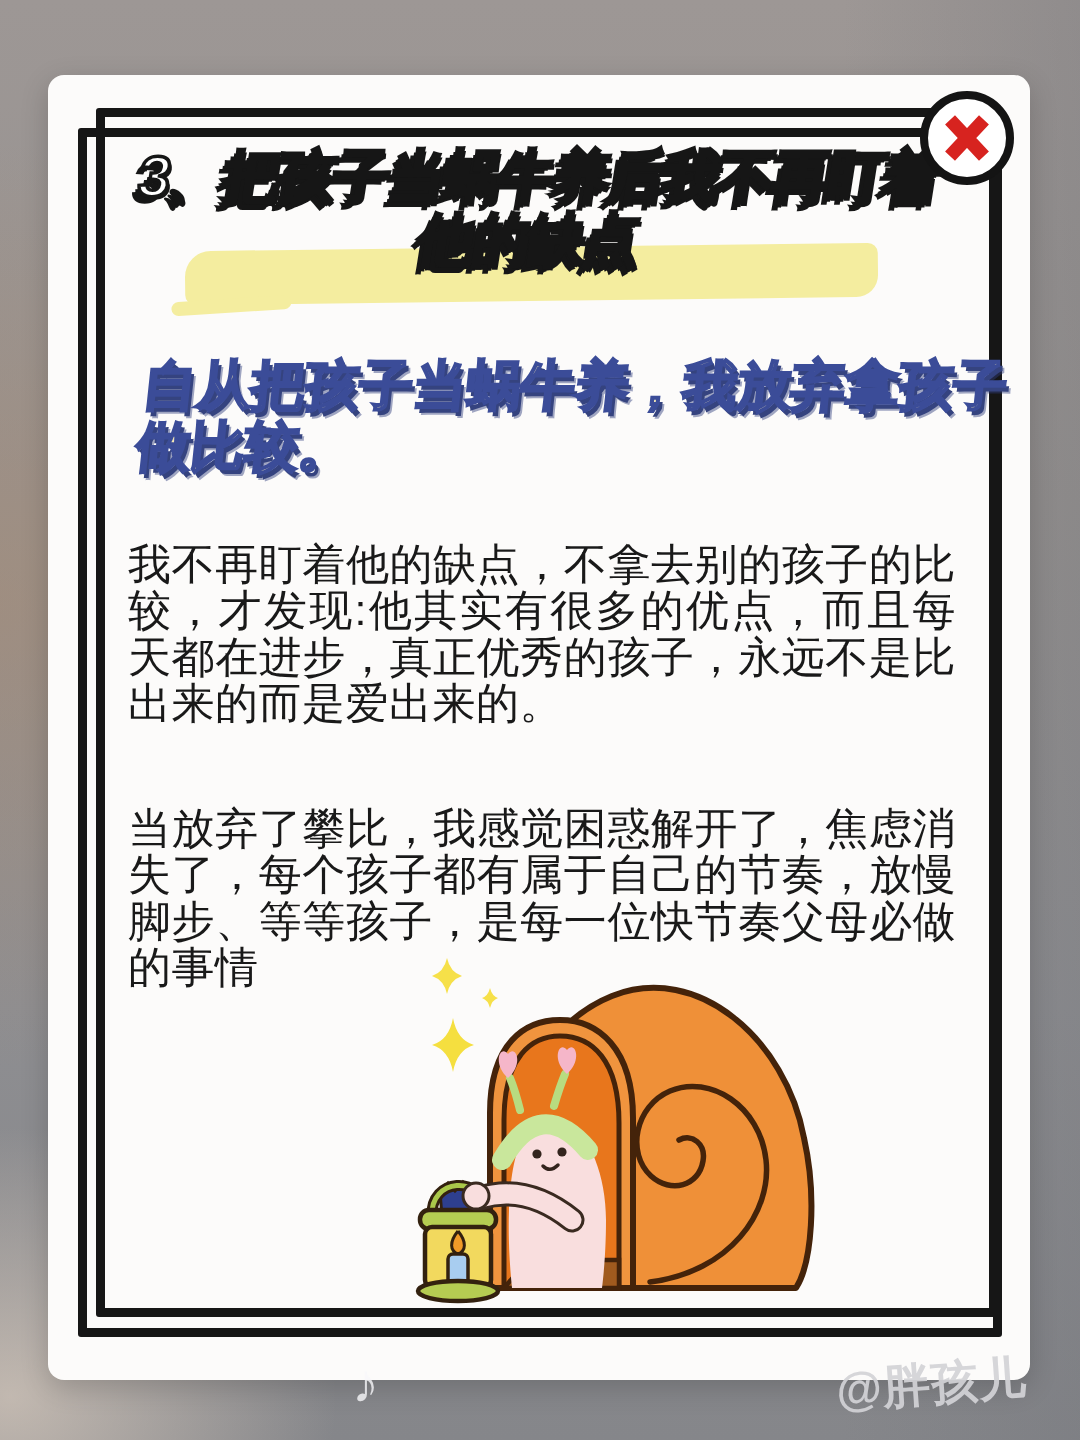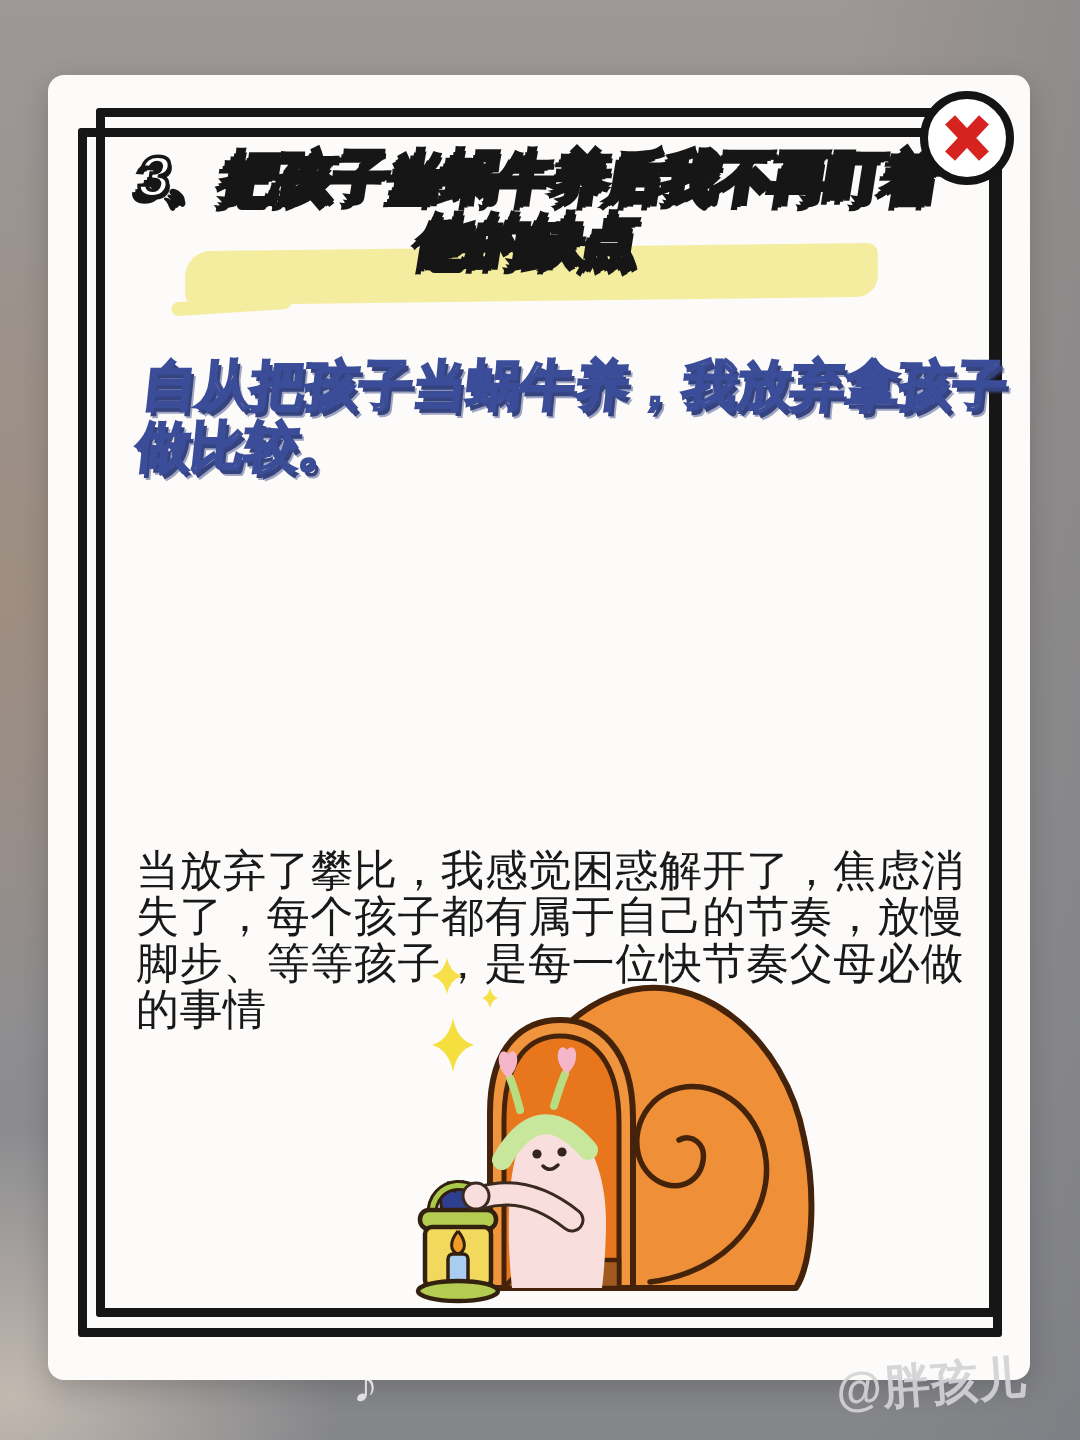--- a/index.html
+++ b/index.html
@@ -53,21 +53,21 @@
     color:#f3e7b6; transform:skewX(-6deg);
     -webkit-text-stroke:2.4px #3b4c98;
     text-shadow:4px 5px 0 #35437f, 6px 7px 0 rgba(47,60,124,.45);
   }
   .para {
     position:absolute; left:80px; width:828px; z-index:2;
     font-size:43px; line-height:1.08; letter-spacing:.5px;
     color:#191919; font-weight:500; text-align:justify;
   }
   .para.p1 { top:466px; }
-  .para.p2 { top:772px;margin-left:8px; }
+  .para.p2 { top:730px; }
 
   .snail-wrap { position:absolute; left:352px; top:873px; width:420px; height:362px; z-index:2; }
 
   .watermark {
     position:absolute; left:788px; top:1278px; z-index:9;
     font-size:47px; font-weight:bold; color:#d3d3d7; opacity:.92;
     transform:rotate(-4deg); letter-spacing:1px;
   }
   .footer {
     position:absolute; left:352px; top:1356px; z-index:8;
@@ -98,20 +98,21 @@
       <svg width="52" height="52" viewBox="0 0 46 46">
         <path d="M8 7 L38 39 M38 7 L8 39" stroke="#d7231f" stroke-width="12" stroke-linecap="butt" fill="none"></path>
       </svg>
     </div>
 
     <div class="subtitle">
       <div>自从把孩子当蜗牛养，我放弃拿孩子</div>
       <div>做比较。</div>
     </div>
 
+    <div class="para p1">我不再盯着他的缺点，不拿去别的孩子的比较，才发现:他其实有很多的优点，而且每天都在进步，真正优秀的孩子，永远不是比出来的而是爱出来的。</div>
     <div class="para p2">当放弃了攀比，我感觉困惑解开了，焦虑消失了，每个孩子都有属于自己的节奏，放慢脚步、等等孩子，是每一位快节奏父母必做的事情</div>
 
     <div class="snail-wrap">
       <svg width="420" height="362" viewBox="0 0 420 362">
 
         <path d="M47 10 Q50 24 62 28 Q50 32 47 46 Q44 32 32 28 Q44 24 47 10" fill="#f6e049"></path>
         <path d="M90 40 Q92 48 98 50 Q92 52 90 60 Q88 52 82 50 Q88 48 90 40" fill="#f6e049"></path>
         <path d="M53 70 Q57 92 74 97 Q57 102 53 124 Q49 102 32 97 Q49 92 53 70" fill="#f5df3f"></path>
 
         <path d="M96 340 C80 215 120 85 212 48 C298 14 386 92 404 190 C417 248 412 315 396 340 Z" fill="#ef9038" stroke="#44230a" stroke-width="6" stroke-linejoin="round"></path>

